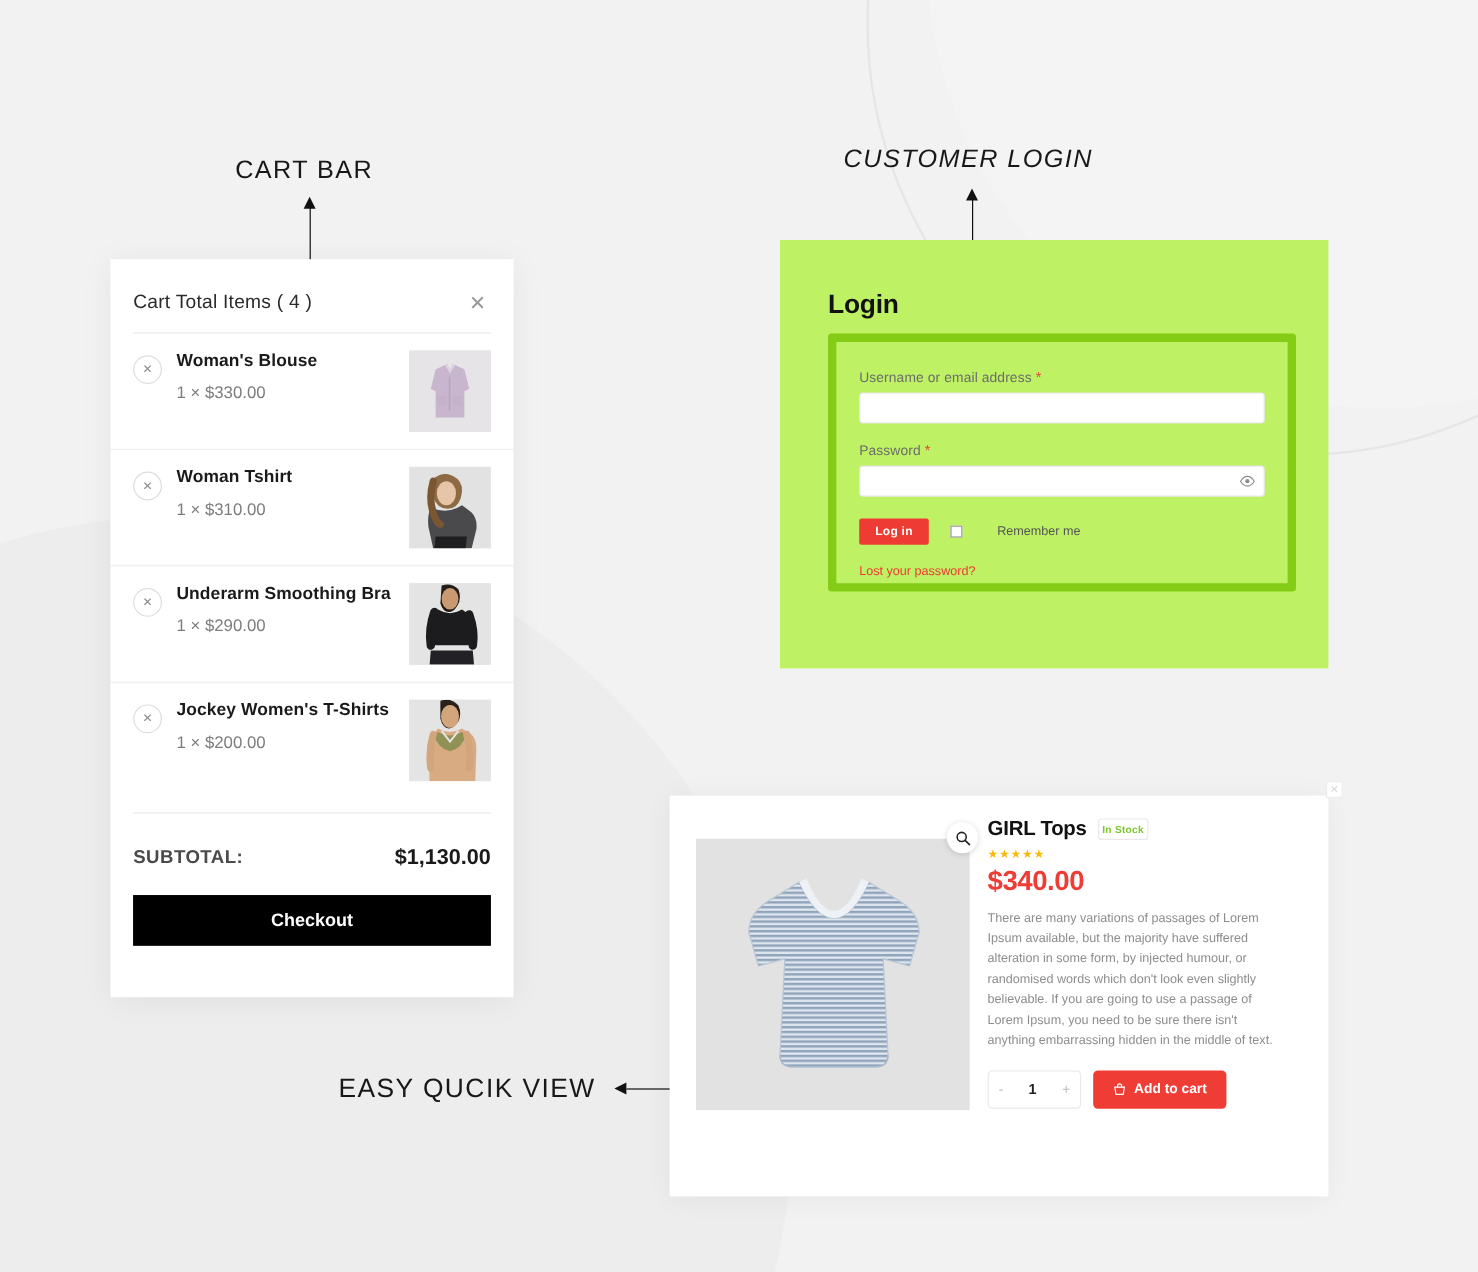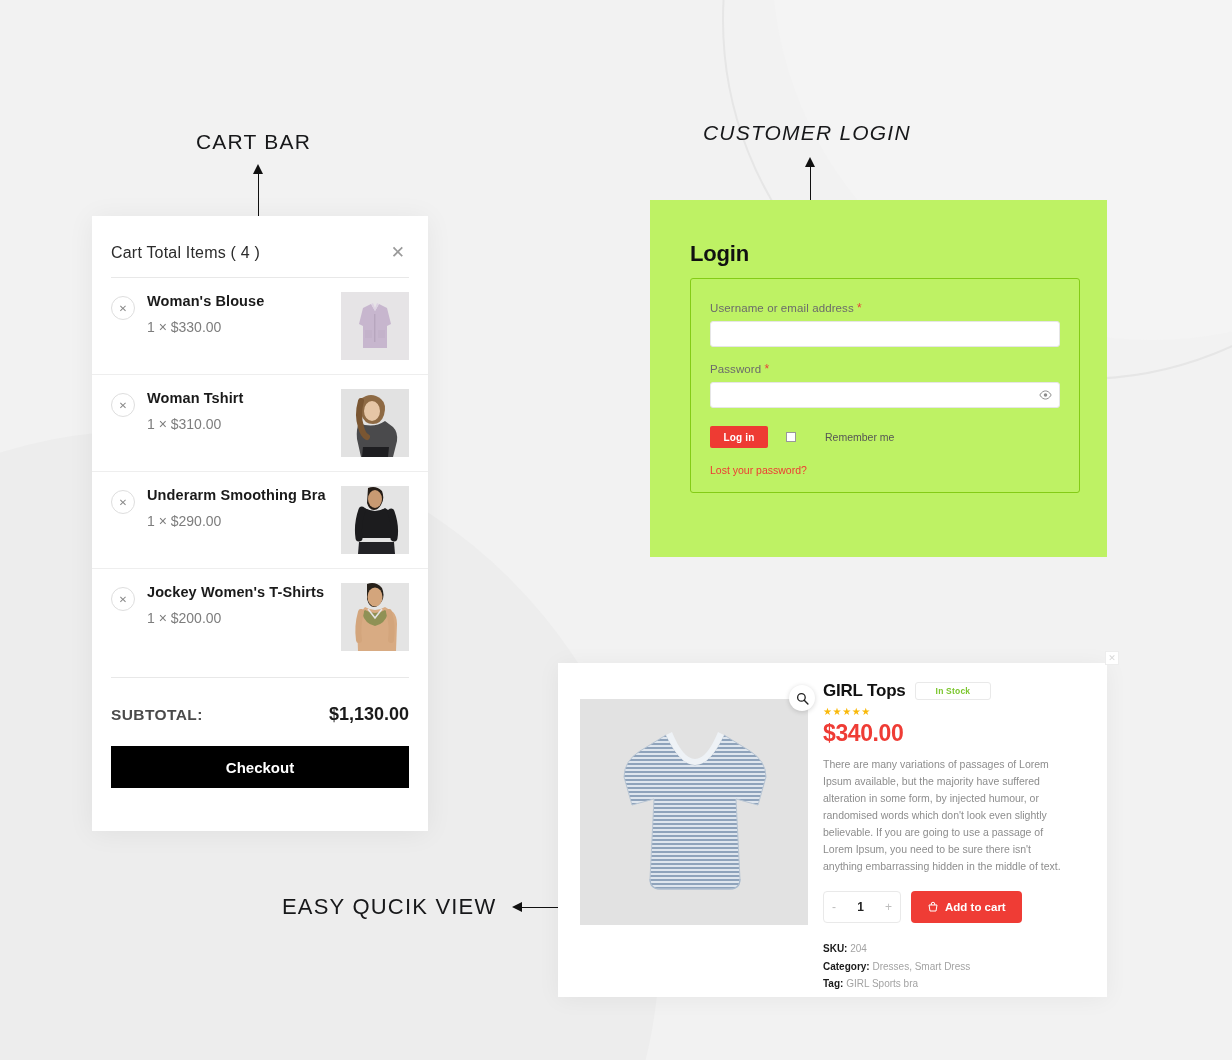--- a/index.html
+++ b/index.html
@@ -132,21 +132,21 @@
     background: #bef264;
   }
   .login-title {
     font-size: 22px; font-weight: bold; color: #111;
     padding: 41px 0 0 40px; letter-spacing: -.2px;
   }
   .login-box {
     position: absolute; left: 40px; top: 278px - 200px;
     left: 40px; top: 78px;
     width: 390px; height: 215px;
-    border: 1px solid #84cc16; border-radius: 3px;
+    border: 7px solid #84cc16; border-radius: 3px;
     padding: 22px 19px;
   }
   .field-label {
     font-size: 11.5px; color: #6b6b6b; letter-spacing: .1px;
     margin-bottom: 6px; display: block;
   }
   .req { color: #e8433a; font-size: 12px; }
   .text-input {
     width: 100%; height: 26px;
     border: 1px solid #e6e6e6; border-radius: 3px;
@@ -209,21 +209,21 @@
     position: absolute; right: -12px; top: -12px;
     width: 14px; height: 14px; border: 1px solid #ededed;
     color: #d8d8d8; font-size: 9px; line-height: 12px; text-align: center;
     background: #fff; cursor: pointer;
   }
   .qv-title-row { display: flex; align-items: center; gap: 9px; }
   .qv-title { font-size: 17px; font-weight: bold; color: #111; letter-spacing: -.2px; }
   .badge-stock {
     font-size: 8.5px; font-weight: bold; color: #7bc62d;
     border: 1px solid #e9e9e9; border-radius: 3px;
-    padding: 3px 20px; letter-spacing: .2px;
+    padding: 3px 3px; letter-spacing: .2px;
   }
   .qv-stars { color: #f9b90a; font-size: 10px; letter-spacing: .6px; margin-top: 5px; }
   .qv-price {
     font-size: 23px; font-weight: bold; color: #ef3c35;
     margin-top: 3px; letter-spacing: -.4px;
   }
   .qv-desc {
     font-size: 10.5px; color: #8d8d8d; line-height: 1.62;
     margin-top: 9px; max-width: 240px;
   }
@@ -441,30 +441,16 @@
         </div>
         <button class="btn-addcart">
           <svg width="12" height="12" viewBox="0 0 24 24">
             <path d="M4 8 h16 l-2 12 H6 Z" fill="none" stroke="#fff" stroke-width="2"></path>
             <path d="M8.5 8 V6 a3.5 3.5 0 0 1 7 0 V8" fill="none" stroke="#fff" stroke-width="2"></path>
           </svg>
           <span>Add to cart</span>
         </button>
       </div>
 
-      <div class="qv-meta">
-        <div class="meta-row">
-          <b>SKU:</b>
-          <span>204</span>
-        </div>
-        <div class="meta-row">
-          <b>Category:</b>
-          <span>Dresses, Smart Dress</span>
-        </div>
-        <div class="meta-row">
-          <b>Tag:</b>
-          <span>GIRL Sports bra</span>
-        </div>
-      </div>
     </div>
   </div>
 
 </div>
 
 </body></html>

